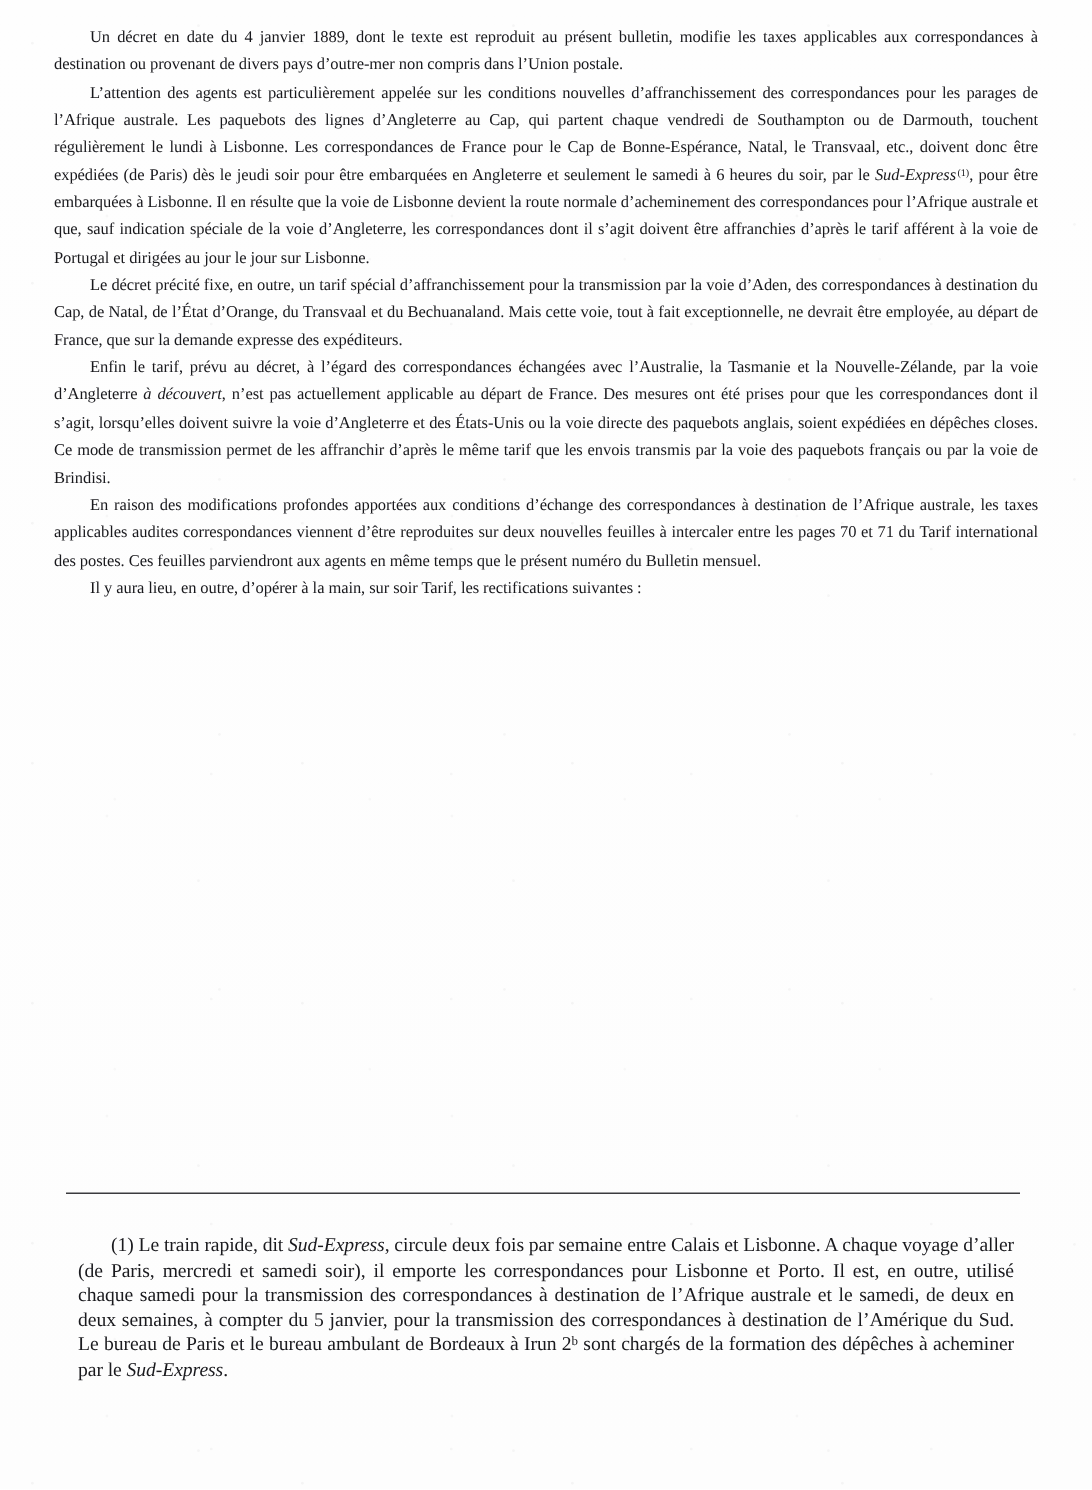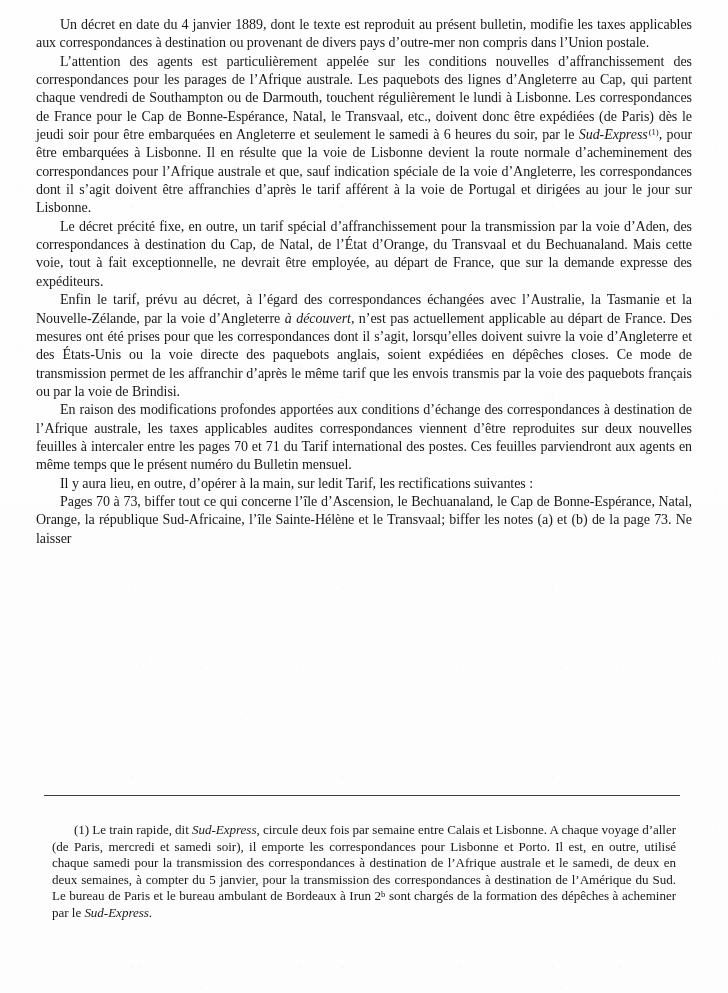--- a/index.html
+++ b/index.html
@@ -53,21 +53,21 @@
   }
 
   .body-block {
     margin-top: 16px;
   }
 
   p.para {
     margin: 0;
     text-align: justify;
     text-justify: inter-word;
-    font-size: 14px;
+    font-size: 11px;
     line-height: 18.35px;
     text-indent: 24px;
     hyphens: manual;
     color: #18181c;
     letter-spacing: -0.05px;
   }
 
   i, .ital { font-style: italic; }
 
   sup.note-ref {
@@ -119,22 +119,21 @@
 <div class="page">
   <div class="content">
 
 
     <div class="body-block">
       <p class="para"><span>Un décret en date du 4 janvier 1889, dont le texte est reproduit au présent bulletin, modifie les taxes applicables aux correspondances à destination ou provenant de divers pays d’outre-mer non compris dans l’Union postale.</span></p>
       <p class="para"><span>L’attention des agents est particulièrement appelée sur les conditions nouvelles d’affranchissement des correspondances pour les parages de l’Afrique australe. Les paquebots des lignes d’Angleterre au Cap, qui partent chaque vendredi de Southampton ou de Darmouth, touchent régulièrement le lundi à Lisbonne. Les correspondances de France pour le Cap de Bonne-Espérance, Natal, le Transvaal, etc., doivent donc être expédiées (de Paris) dès le jeudi soir pour être embarquées en Angleterre et seulement le samedi à 6 heures du soir, par le </span><i>Sud-Express</i><sup class="note-ref">(1)</sup><span>, pour être embarquées à Lisbonne. Il en résulte que la voie de Lisbonne devient la route normale d’acheminement des correspondances pour l’Afrique australe et que, sauf indication spéciale de la voie d’Angleterre, les correspondances dont il s’agit doivent être affranchies d’après le tarif afférent à la voie de Portugal et dirigées au jour le jour sur Lisbonne.</span></p>
       <p class="para"><span>Le décret précité fixe, en outre, un tarif spécial d’affranchissement pour la transmission par la voie d’Aden, des correspondances à destination du Cap, de Natal, de l’État d’Orange, du Transvaal et du Bechuanaland. Mais cette voie, tout à fait exceptionnelle, ne devrait être employée, au départ de France, que sur la demande expresse des expéditeurs.</span></p>
       <p class="para"><span>Enfin le tarif, prévu au décret, à l’égard des correspondances échangées avec l’Australie, la Tasmanie et la Nouvelle-Zélande, par la voie d’Angleterre </span><i>à découvert</i><span>, n’est pas actuellement applicable au départ de France. Des mesures ont été prises pour que les correspondances dont il s’agit, lorsqu’elles doivent suivre la voie d’Angleterre et des États-Unis ou la voie directe des paquebots anglais, soient expédiées en dépêches closes. Ce mode de transmission permet de les affranchir d’après le même tarif que les envois transmis par la voie des paquebots français ou par la voie de Brindisi.</span></p>
       <p class="para"><span>En raison des modifications profondes apportées aux conditions d’échange des correspondances à destination de l’Afrique australe, les taxes applicables audites correspondances viennent d’être reproduites sur deux nouvelles feuilles à intercaler entre les pages 70 et 71 du Tarif international des postes. Ces feuilles parviendront aux agents en même temps que le présent numéro du Bulletin mensuel.</span></p>
-      <p class="para"><span>Il y aura lieu, en outre, d’opérer à la main, sur ledit Tarif, les rectifications suivantes :</span></p>
-      <p class="para"><span>Pages 70 à 73, biffer tout ce qui concerne l’île d’Ascension, le Bechuanaland, le Cap de Bonne-Espérance, Natal, Orange, la république Sud-Africaine, l’île Sainte-Hélène et le Transvaal; biffer les notes (a) et (b) de la page 73. Ne laisser</span></p>
+      <p class="para"><span>Il y aura lieu, en outre, d’opérer à la main, sur soir Tarif, les rectifications suivantes :</span></p>
     </div>
 
     <div class="footnote-rule"></div>
 
     <div class="footnote">
       <p class="fnote"><span class="fn-marker">(1)</span><span> Le train rapide, dit </span><i>Sud-Express</i><span>, circule deux fois par semaine entre Calais et Lisbonne. A chaque voyage d’aller (de Paris, mercredi et samedi soir), il emporte les correspondances pour Lisbonne et Porto. Il est, en outre, utilisé chaque samedi pour la transmission des correspondances à destination de l’Afrique australe et le samedi, de deux en deux semaines, à compter du 5 janvier, pour la transmission des correspondances à destination de l’Amérique du Sud. Le bureau de Paris et le bureau ambulant de Bordeaux à Irun 2</span><sup class="sup-small">b</sup><span> sont chargés de la formation des dépêches à acheminer par le </span><i>Sud-Express</i><span>.</span></p>
     </div>
 
   </div>
 </div>

